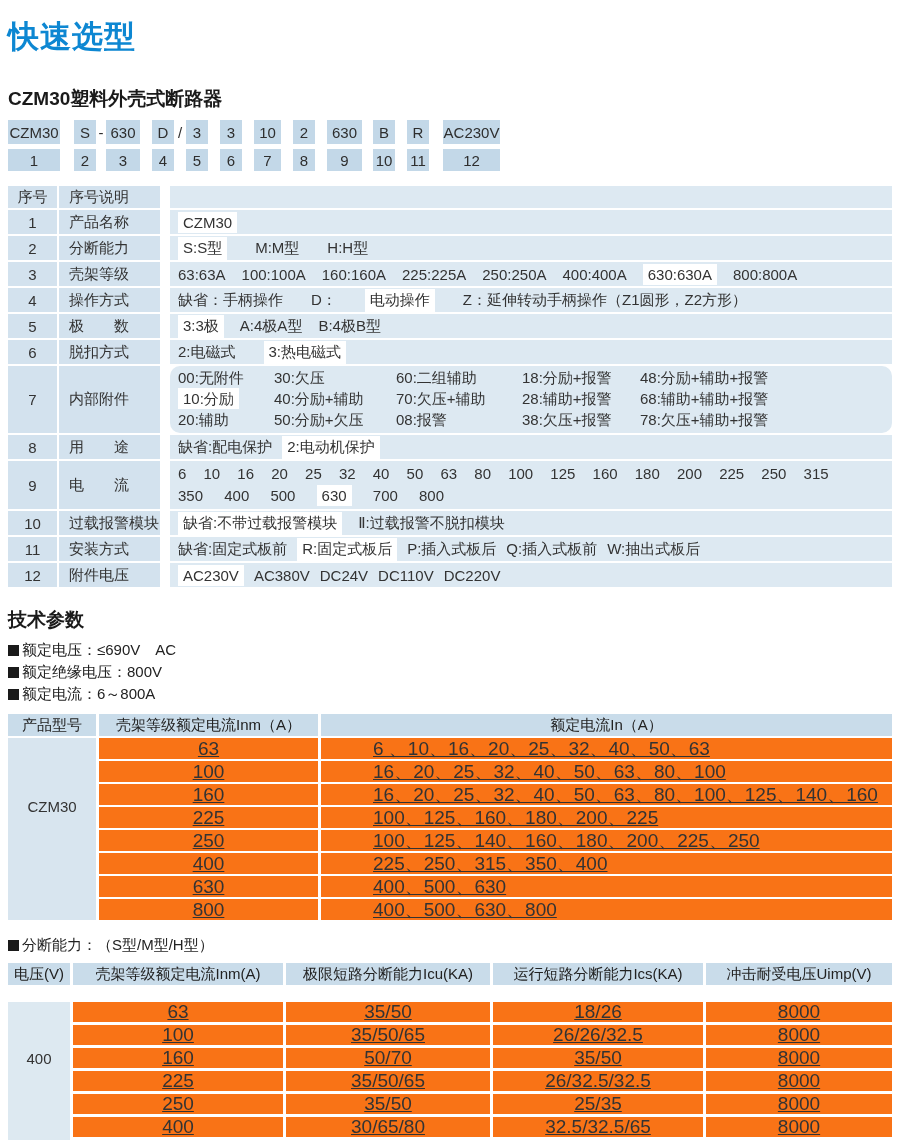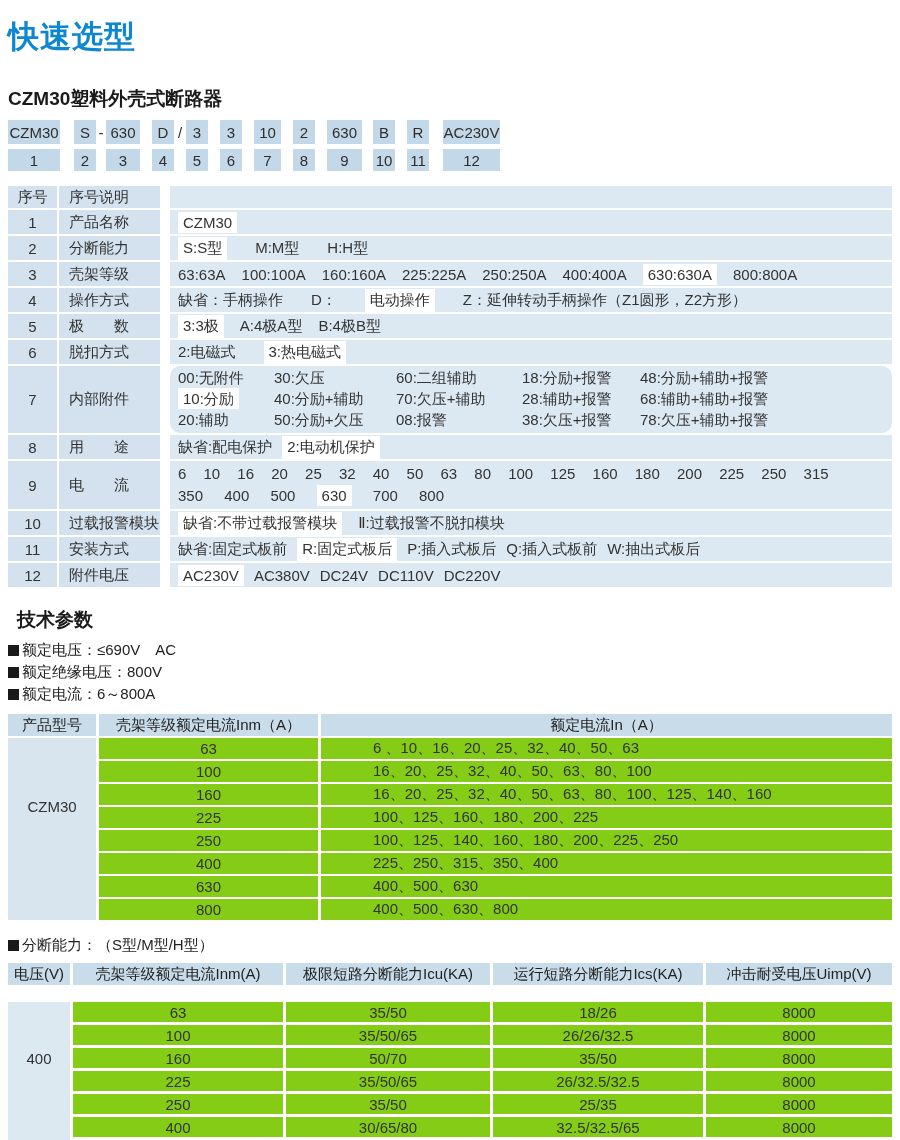--- a/index.html
+++ b/index.html
@@ -70,21 +70,21 @@
     row-gap: 2px; align-items: center;
     padding-top: 3px; padding-bottom: 3px; border-radius: 10px;
   }
   .inner-grid .gcell { white-space: pre; }
   
   .cur-wrap { display: block; padding: 2px 0 2px 8px; }
   .cur-line { word-spacing: 13px; line-height: 22px; white-space: pre; }
   .cur-line2 { line-height: 22px; }
   .cur-line2 .part { margin-right: 17px; }
   
-  .tech-title { font-size: 19px; font-weight: bold; color:#1a1a1a; margin: 20px 0 6px 9px; }
+  .tech-title { font-size: 19px; font-weight: bold; color:#1a1a1a; margin: 20px 0 6px 0; }
   .bullet-line { display: flex; align-items: center; font-size: 15px; height: 22px; color:#222; white-space: pre; }
   .sq { width: 11px; height: 11px; background: #1a1a1a; display: inline-block; margin-right: 3px; flex-shrink:0; }
   
   .t2 { width: 884px; margin-top: 9px; }
   .t2-head { display: flex; margin-bottom: 2px; }
   .hcell {
     background: #c9dcea; font-size: 15px; color: #222;
     display: flex; align-items: center; justify-content: center;
     height: 22px;
   }
@@ -95,22 +95,22 @@
   .t2-merged {
     width: 88px; margin-right: 3px; flex-shrink: 0;
     background: #d8e5ef;
     display: flex; justify-content: center; align-items: flex-start;
     padding-top: 60px; font-size: 15px;
   }
   .t2-rows { flex: 1; display: flex; flex-direction: column; }
   .t2-row { display: flex; margin-bottom: 2px; height: 21px; }
   .t2-row:last-child { margin-bottom: 0; }
   .dcell {
-    background: #84cc16; font-size: 15px;
-    display: flex; align-items: center; justify-content: center;
+    background: #f97316; font-size: 19px;
+    display: flex; align-items: center; justify-content: center; text-decoration: underline;
   }
   .dleft { justify-content: flex-start; padding-left: 52px; }
   
   .brk-label { margin-top: 14px; }
   .t3 { width: 884px; margin-top: 7px; }
   .t3-head { display: flex; margin-bottom: 17px; }
   .t3-c1 { width: 62px;  margin-right: 3px; flex-shrink: 0; }
   .t3-c2 { width: 210px; margin-right: 3px; flex-shrink: 0; }
   .t3-c3 { width: 204px; margin-right: 3px; flex-shrink: 0; }
   .t3-c4 { width: 210px; margin-right: 3px; flex-shrink: 0; }

